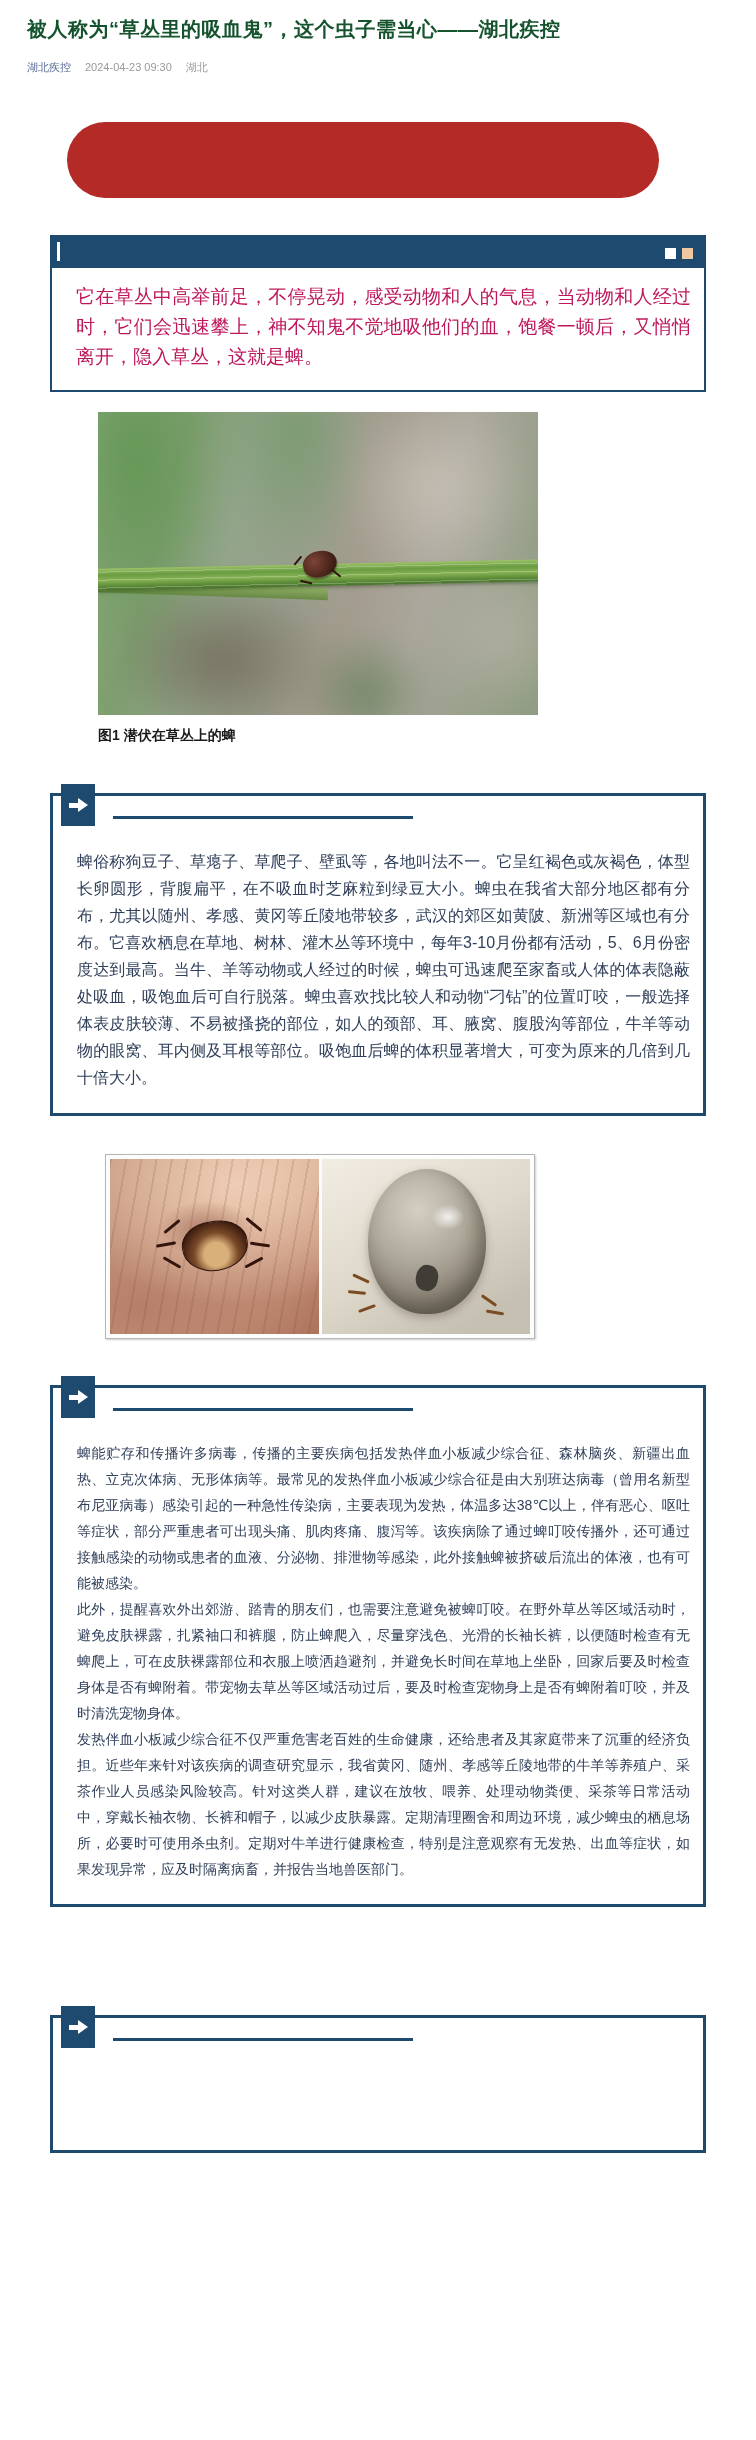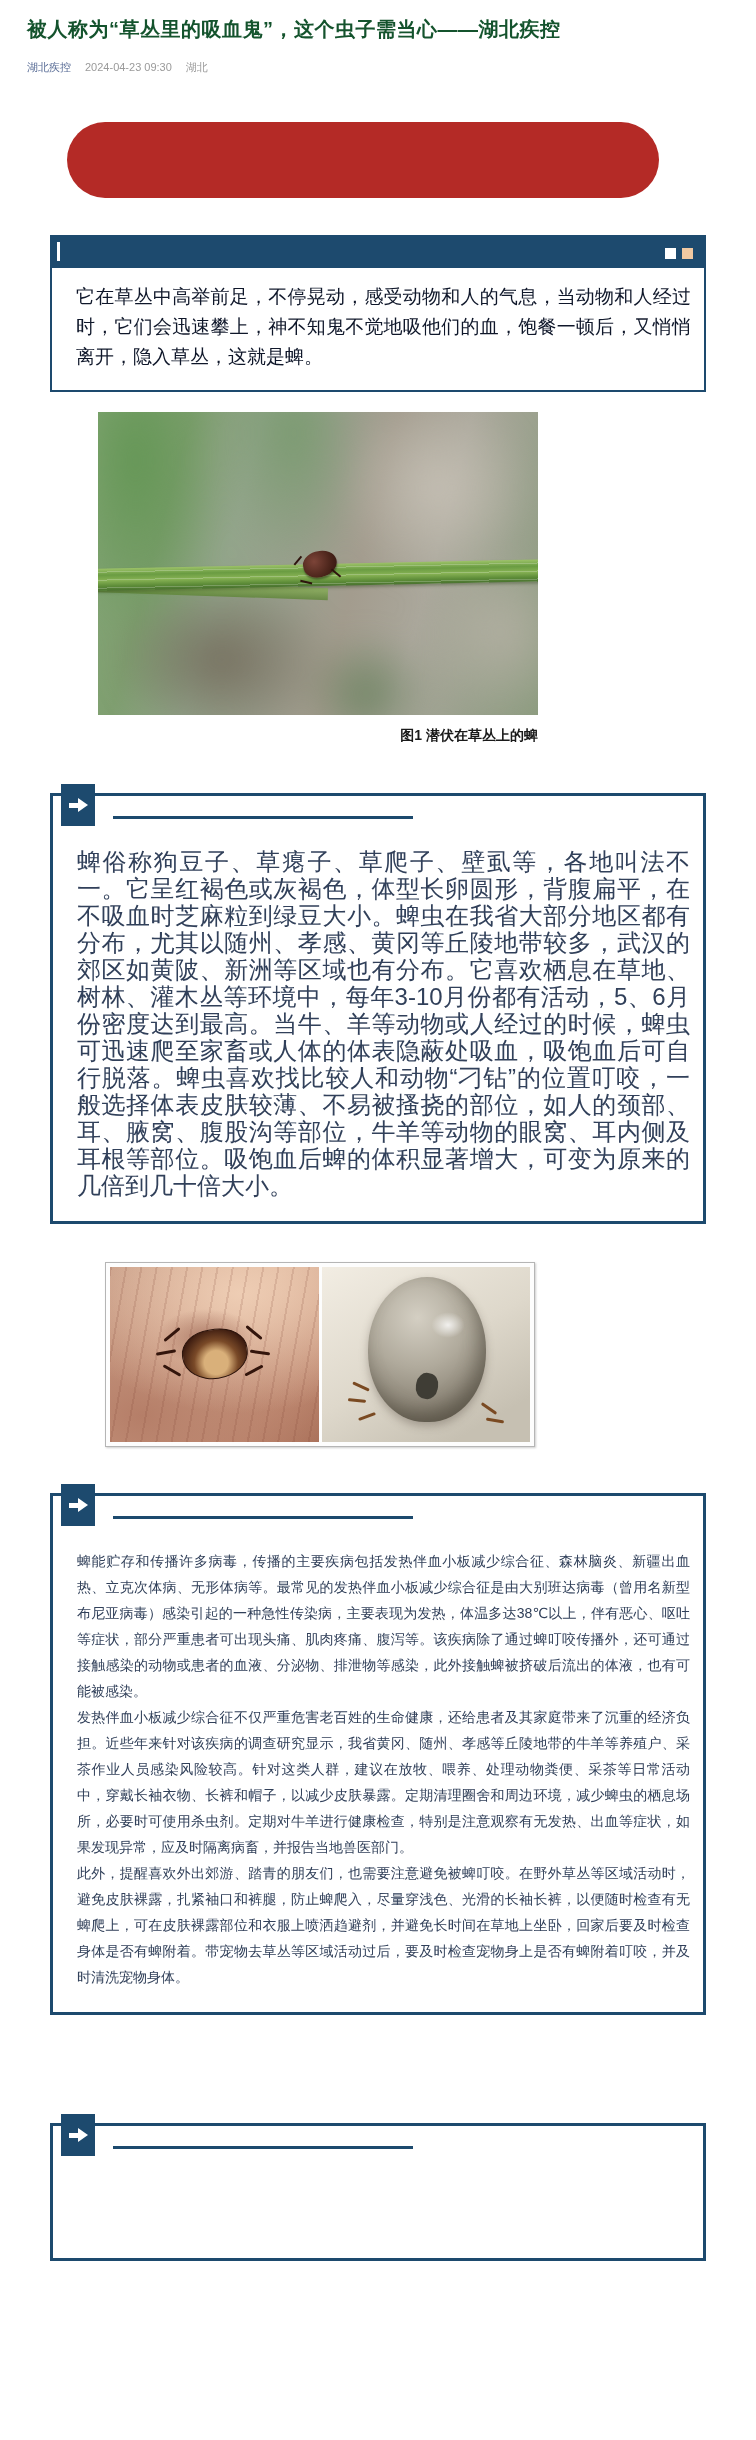--- a/index.html
+++ b/index.html
@@ -23,42 +23,42 @@
   
   .box1 { margin:37px 50px 0 50px; }
   .box1-bar { height:33px; background:#1d4a6e; position:relative; }
   .box1-cursor { position:absolute; left:7px; top:7px; width:3px; height:19px; background:#ffffff; }
   .sq { position:absolute; top:13px; width:11px; height:11px; }
   .sq-white { right:30px; background:#ffffff; }
   .sq-peach { right:13px; background:#f0c9a2; }
   .box1-body {
     border:2px solid #1d4a6e; border-top:0;
     padding:14px 13px 18px 24px;
-    font-size:19px; line-height:30px; color:#0f172a; text-align:justify;
+    font-size:19px; line-height:30px; color:#be185d; text-align:justify;
   }
   
   .sbox {
     margin-left:50px; margin-right:50px; position:relative;
     border:3px solid #1d4a6e; background:#ffffff;
     padding:52px 13px 22px 24px;
     color:#31405a; text-align:justify;
   }
   .badge {
     position:absolute; left:8px; top:-12px; width:34px; height:42px;
     background:#1d4a6e; display:flex; align-items:center; justify-content:center; gap:0;
   }
   .arrow-tail { width:9px; height:5px; background:#ffffff; }
   .arrow-head {
     width:0; height:0;
     border-top:7px solid transparent; border-bottom:7px solid transparent;
     border-left:10px solid #ffffff;
   }
   .badge-line { position:absolute; left:60px; top:20px; width:300px; height:3px; background:#1d4a6e; }
   .sbox p { margin:0; }
-  .box2 { margin-top:48px; font-size:24px; line-height:27px; }
+  .box2 { margin-top:48px; font-size:16px; line-height:27px; }
   .box3 { margin-top:46px; font-size:14px; line-height:26px; }
   .box4 { margin-top:108px; font-size:21px; line-height:29px; padding-bottom:80px; }
   
   .fig1-wrap { margin:20px 0 0 98px; width:440px; }
   .photo1 {
     width:440px; height:303px; position:relative; overflow:hidden;
     background:linear-gradient(105deg,#86a878 0%,#7f9f70 18%,#93a58b 32%,#9aa08e 45%,#a39c8e 58%,#aaa79b 72%,#9aa18d 86%,#8d9c80 100%);
   }
   .photo1-blobs {
     position:absolute; left:-20px; top:-20px; right:-20px; bottom:-20px;
@@ -88,21 +88,21 @@
     background:radial-gradient(circle at 35% 35%, #7c4438, #4a241a 60%, #2e140d);
     border-radius:55% 60% 60% 55%; transform:rotate(-15deg);
     box-shadow:0 2px 2px rgba(0,0,0,.4);
   }
   .tick1::before, .tick1::after {
     content:""; position:absolute; background:#2e140d; height:2px;
   }
   .tick1::before { left:-9px; top:3px; width:11px; transform:rotate(-35deg); }
   .tick1::after { left:-7px; bottom:-2px; width:12px; transform:rotate(28deg); }
   .tick1-legs-r { position:absolute; left:232px; top:160px; width:12px; height:2px; background:#2e140d; transform:rotate(40deg); }
-  .caption { margin-top:12px; text-align:right; font-size:14px; font-weight:bold; color:#1a1a1a; }
+  .caption { margin-top:12px; text-align:left; font-size:14px; font-weight:bold; color:#1a1a1a; }
   
   .fig2-wrap { margin:38px 0 0 105px; width:430px; }
   .frame {
     box-sizing:border-box; width:430px; height:185px;
     border:1px solid #b5b5b5; background:#fdfdfd; padding:4px;
     display:flex; gap:3px; box-shadow:1px 1px 2px rgba(0,0,0,.2);
   }
   .panel { flex:1; position:relative; overflow:hidden; }
   .panel-skin {
     background:
@@ -208,22 +208,22 @@
   </div>
 </div>
 
 <div class="sbox box3">
   <div class="badge">
     <span class="arrow-tail"></span>
       <span class="arrow-head"></span>
   </div>
   <div class="badge-line"></div>
   <p>蜱能贮存和传播许多病毒，传播的主要疾病包括发热伴血小板减少综合征、森林脑炎、新疆出血热、立克次体病、无形体病等。最常见的发热伴血小板减少综合征是由大别班达病毒（曾用名新型布尼亚病毒）感染引起的一种急性传染病，主要表现为发热，体温多达38℃以上，伴有恶心、呕吐等症状，部分严重患者可出现头痛、肌肉疼痛、腹泻等。该疾病除了通过蜱叮咬传播外，还可通过接触感染的动物或患者的血液、分泌物、排泄物等感染，此外接触蜱被挤破后流出的体液，也有可能被感染。</p>
+  <p>此外，提醒喜欢外出郊游、踏青的朋友们，也需要注意避免被蜱叮咬。在野外草丛等区域活动时，避免皮肤裸露，扎紧袖口和裤腿，防止蜱爬入，尽量穿浅色、光滑的长袖长裤，以便随时检查有无蜱爬上，可在皮肤裸露部位和衣服上喷洒趋避剂，并避免长时间在草地上坐卧，回家后要及时检查身体是否有蜱附着。带宠物去草丛等区域活动过后，要及时检查宠物身上是否有蜱附着叮咬，并及时清洗宠物身体。</p>
   <p>发热伴血小板减少综合征不仅严重危害老百姓的生命健康，还给患者及其家庭带来了沉重的经济负担。近些年来针对该疾病的调查研究显示，我省黄冈、随州、孝感等丘陵地带的牛羊等养殖户、采茶作业人员感染风险较高。针对这类人群，建议在放牧、喂养、处理动物粪便、采茶等日常活动中，穿戴长袖衣物、长裤和帽子，以减少皮肤暴露。定期清理圈舍和周边环境，减少蜱虫的栖息场所，必要时可使用杀虫剂。定期对牛羊进行健康检查，特别是注意观察有无发热、出血等症状，如果发现异常，应及时隔离病畜，并报告当地兽医部门。</p>
-  <p>此外，提醒喜欢外出郊游、踏青的朋友们，也需要注意避免被蜱叮咬。在野外草丛等区域活动时，避免皮肤裸露，扎紧袖口和裤腿，防止蜱爬入，尽量穿浅色、光滑的长袖长裤，以便随时检查有无蜱爬上，可在皮肤裸露部位和衣服上喷洒趋避剂，并避免长时间在草地上坐卧，回家后要及时检查身体是否有蜱附着。带宠物去草丛等区域活动过后，要及时检查宠物身上是否有蜱附着叮咬，并及时清洗宠物身体。</p>
 </div>
 
 <div class="sbox box4">
   <div class="badge">
     <span class="arrow-tail"></span>
       <span class="arrow-head"></span>
   </div>
   <div class="badge-line"></div>
 </div>
 

